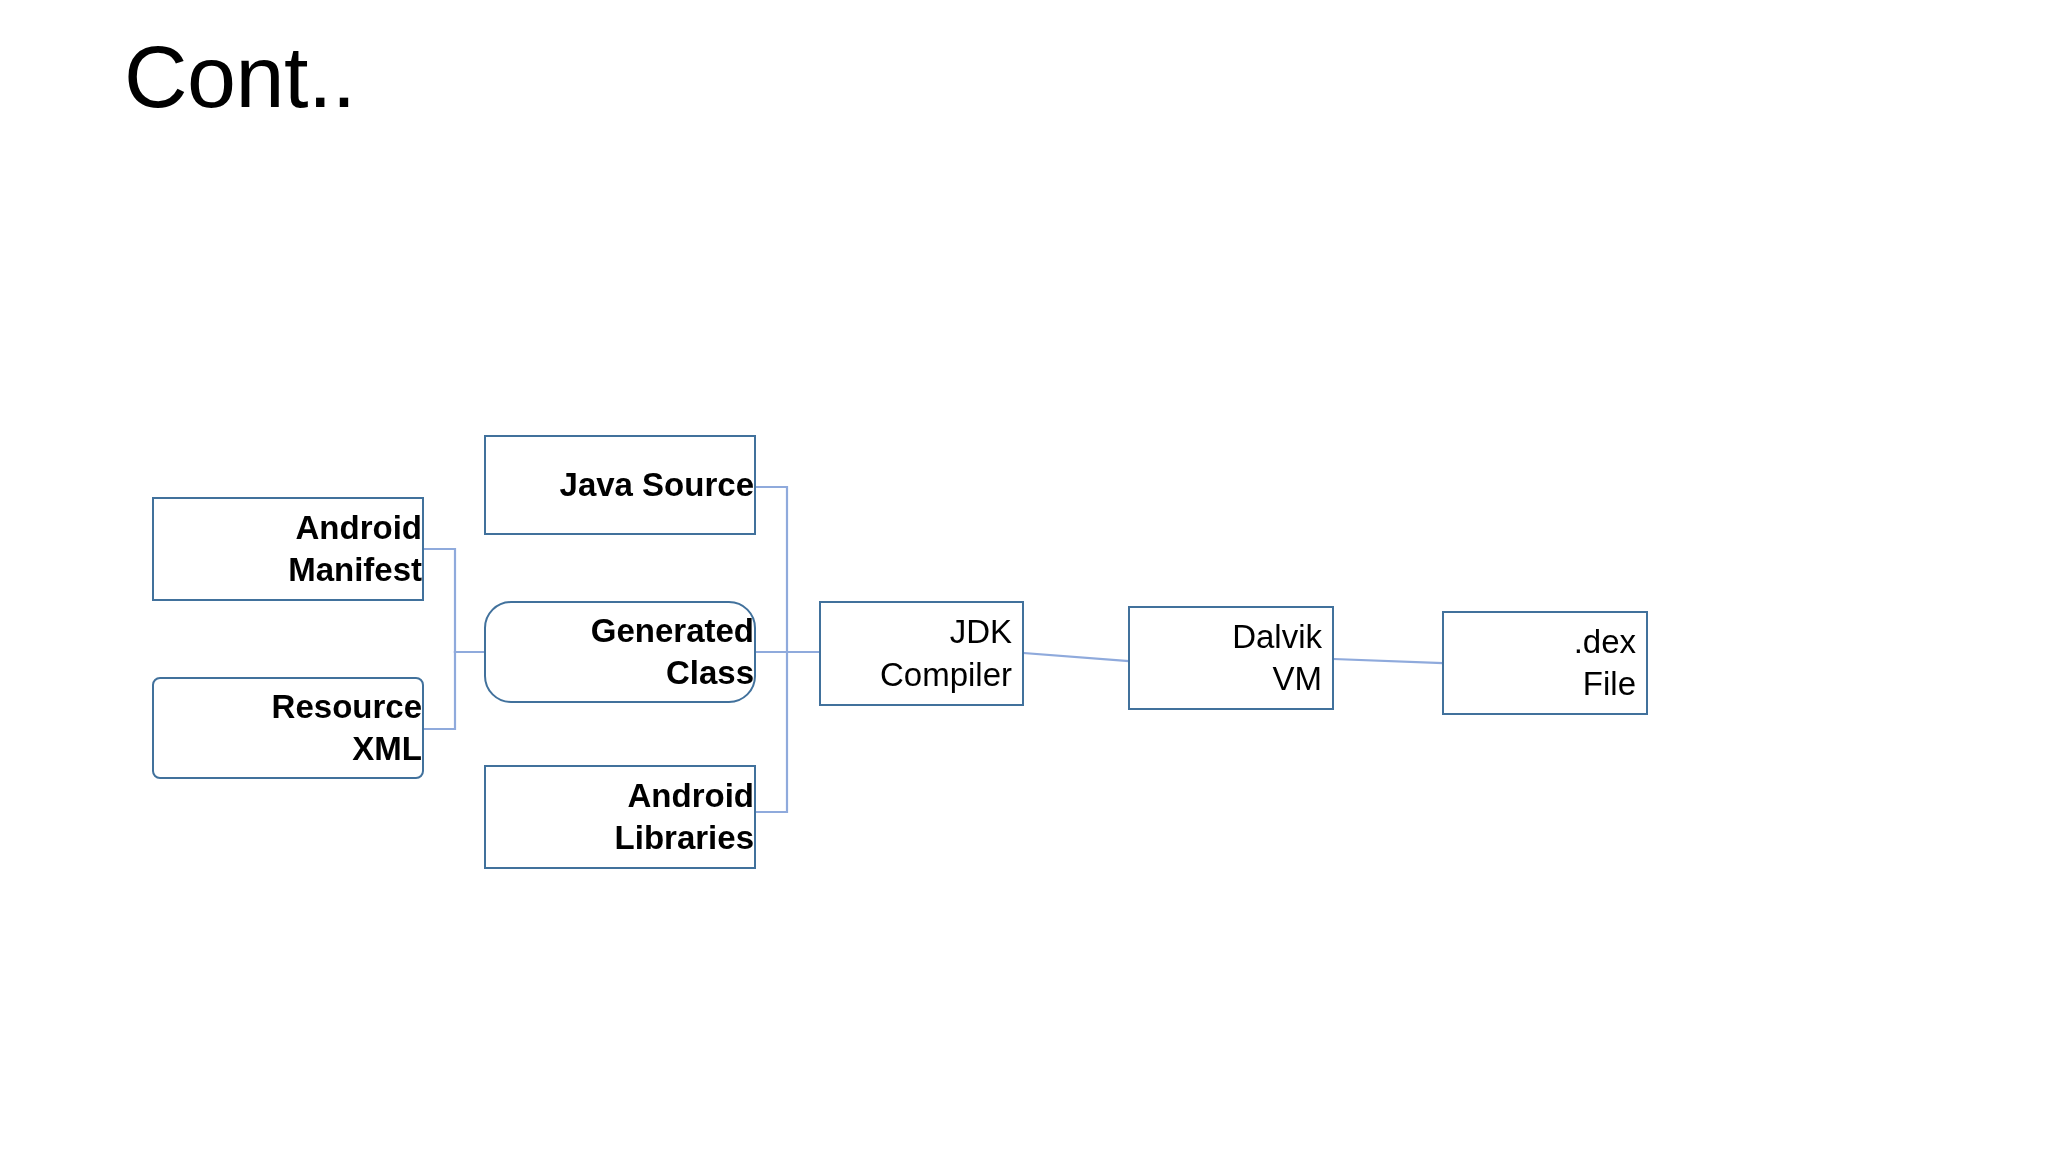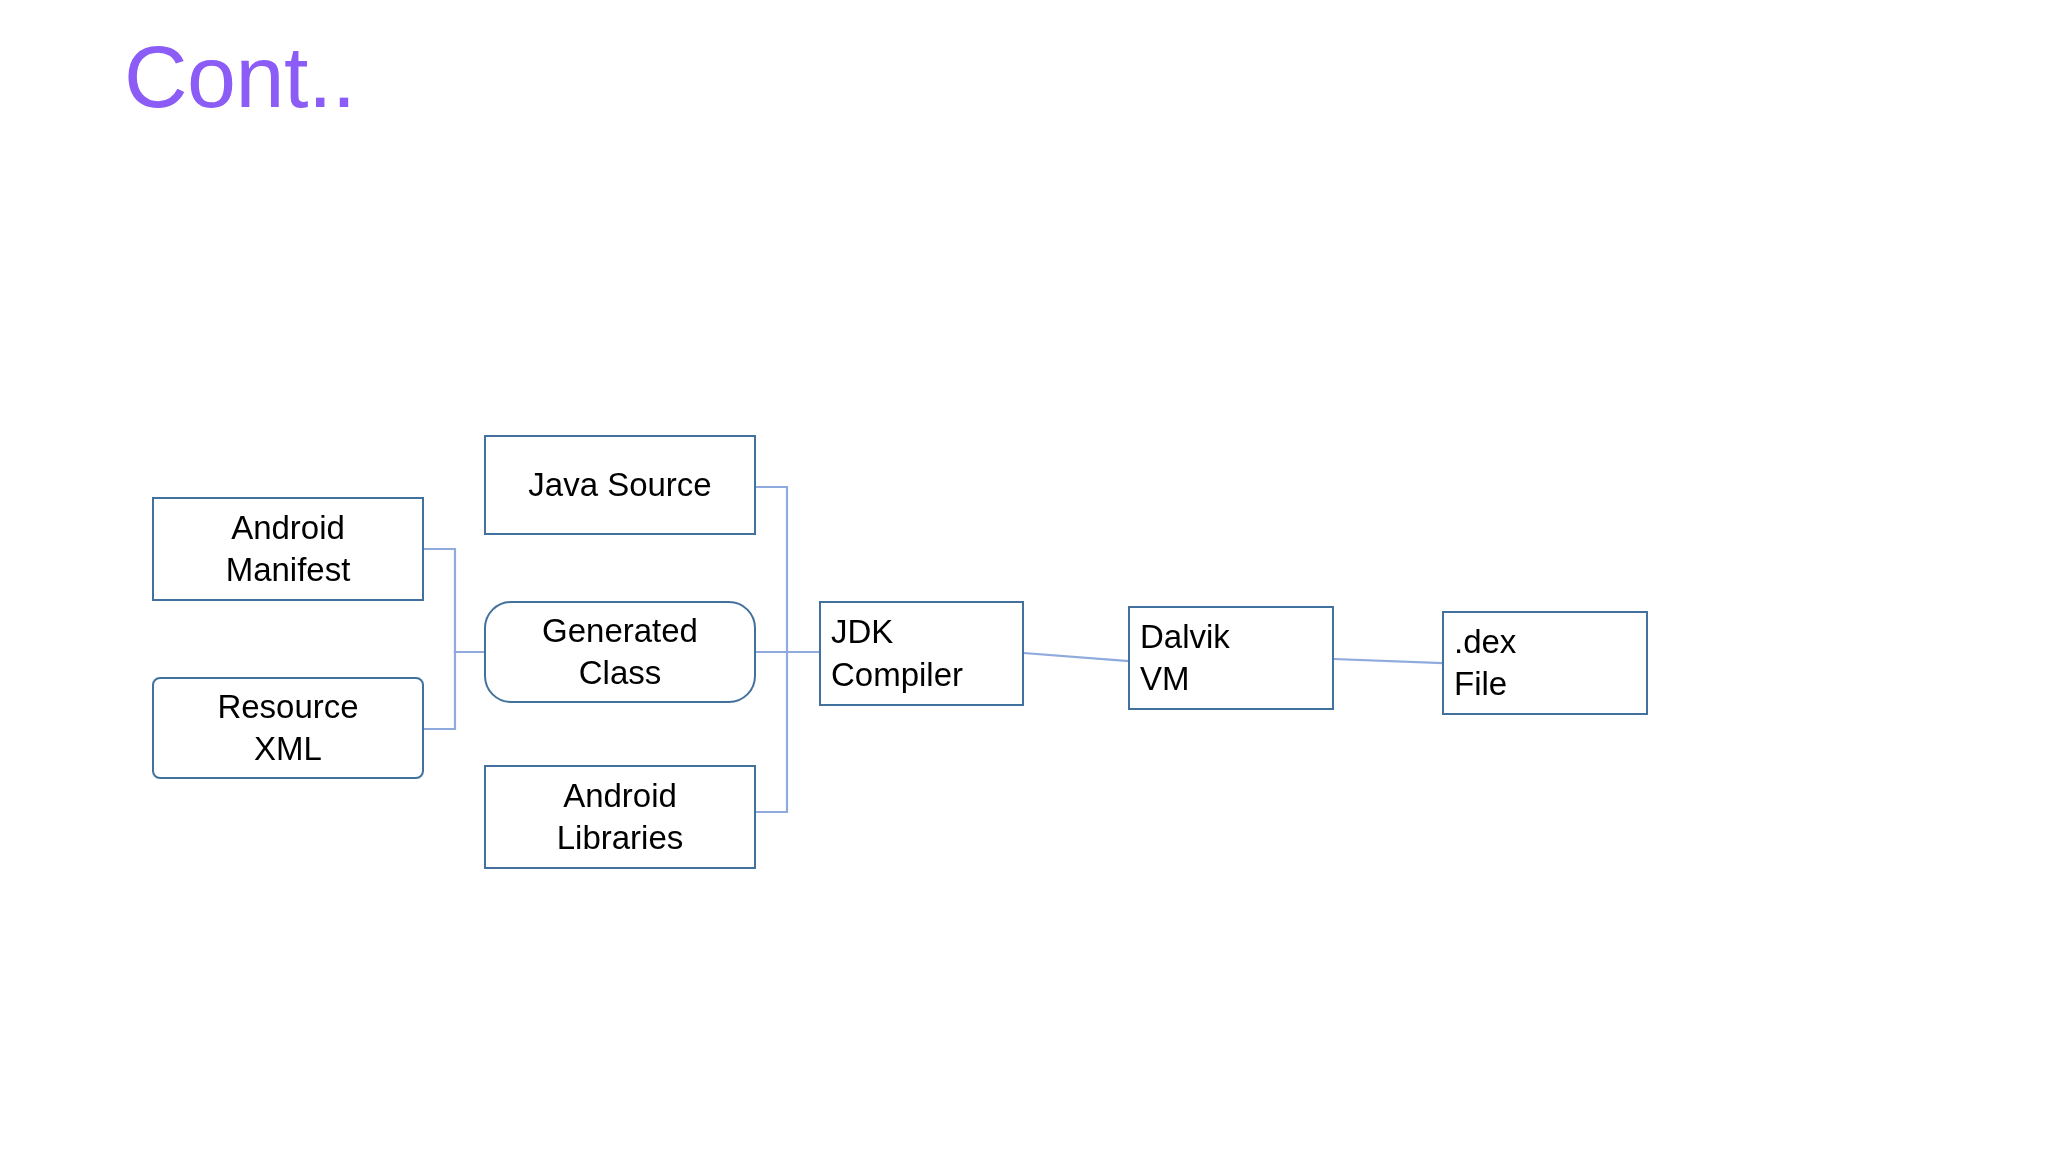--- a/index.html
+++ b/index.html
@@ -67,34 +67,35 @@
     font-weight: 400;
     line-height: 1.28;
     z-index: 3;
   }
   .node .node-text {
     display: block;
     white-space: pre-line;
   }
   
   .node.align-left .node-text {
-    text-align: center;
+    text-align: right;
+    font-weight: bold;
   }
   
   .node.align-center .node-text {
-    text-align: left;
+    text-align: right;
     padding: 0 10px;
   }
 </style>
 </head>
 <body>
 
 <div id="slide" style="background: rgb(255, 255, 255);">
 
-  <div id="slide-title" style="color: #8b5cf6;">Cont..</div>
+  <div id="slide-title" style="color: #000000;">Cont..</div>
 
   <div id="diagram">
 
     <svg id="connector-layer" viewBox="0 0 2048 1152" width="2048" height="1152" xmlns="http://www.w3.org/2000/svg">
       <g fill="none" stroke="#8FAADC" stroke-width="2.2" stroke-linecap="square">
 
         <path d="M 424,549 L 455,549 L 455,652"></path>
 
         <path d="M 424,729 L 455,729 L 455,652"></path>
 

